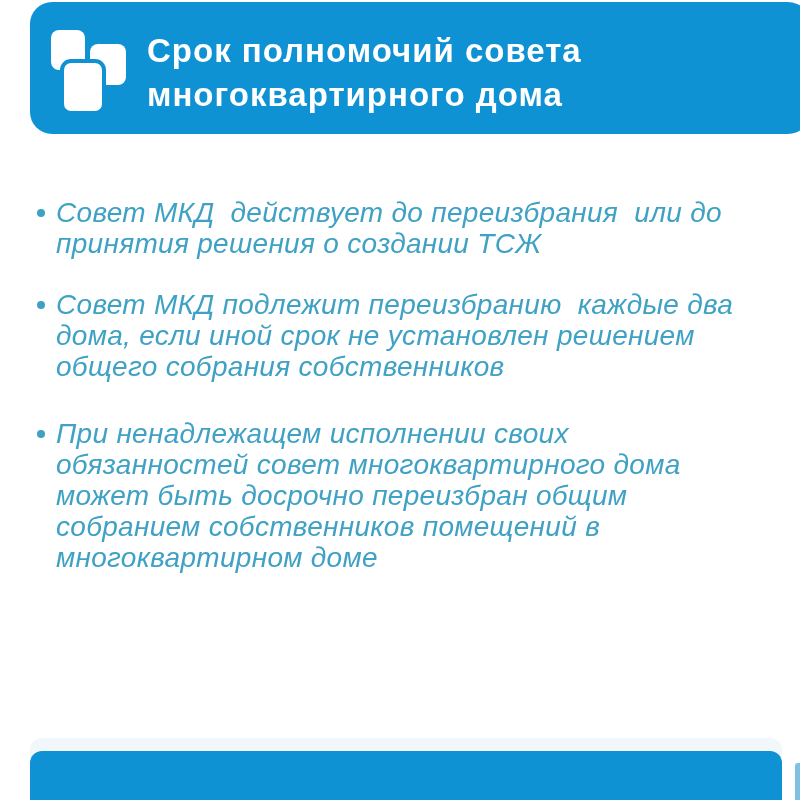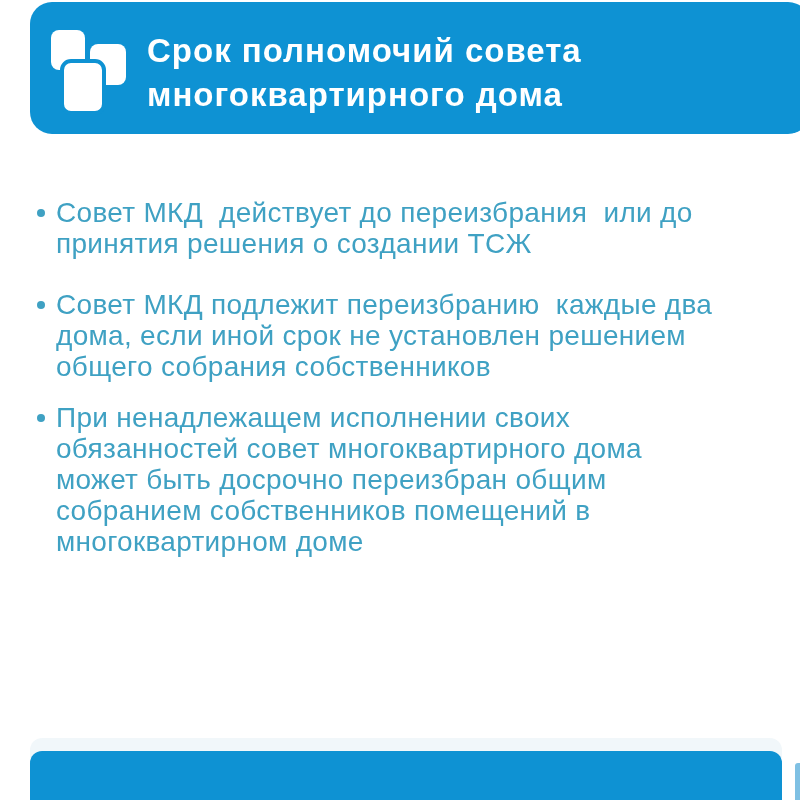--- a/index.html
+++ b/index.html
@@ -64,24 +64,25 @@
   .bullets {
     list-style: none;
     margin: 0;
     padding: 0;
   }
   .bullet {
     position: absolute;
     left: 37px;
     display: flex;
     align-items: flex-start;
+    font-style: italic;
   }
   .bullet-1 { top: 197px; }
   .bullet-2 { top: 289px; }
-  .bullet-3 { top: 402px; }
+  .bullet-3 { top: 418px; }
   .dot {
     flex: 0 0 auto;
     width: 8px;
     height: 8px;
     margin-top: 12px;
     margin-right: 11px;
     border-radius: 50%;
     background: #3fa1c3;
   }
   .bullet-text {

